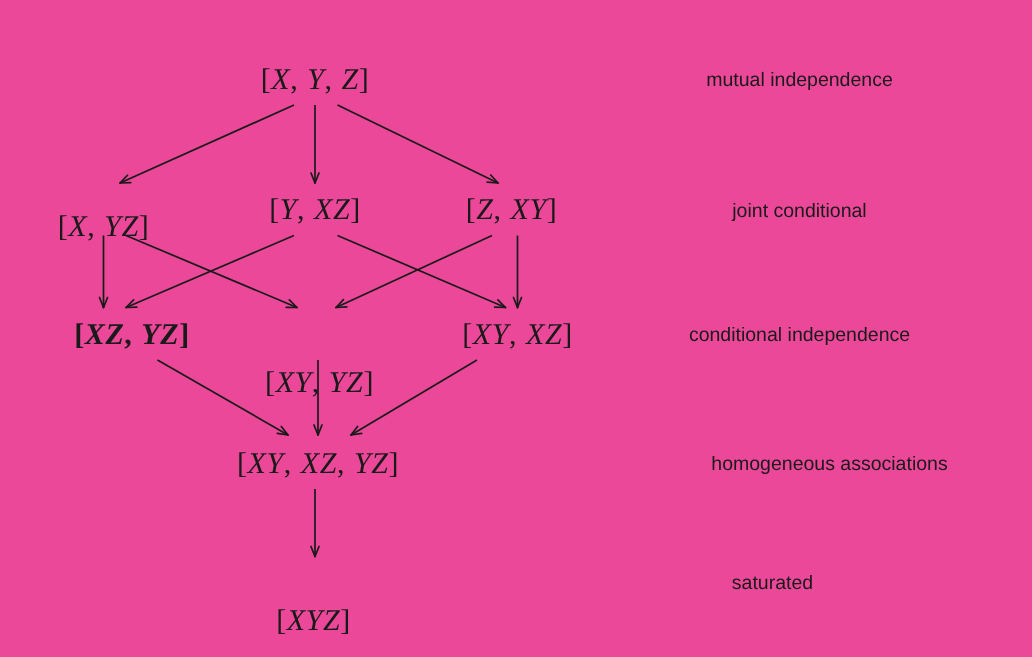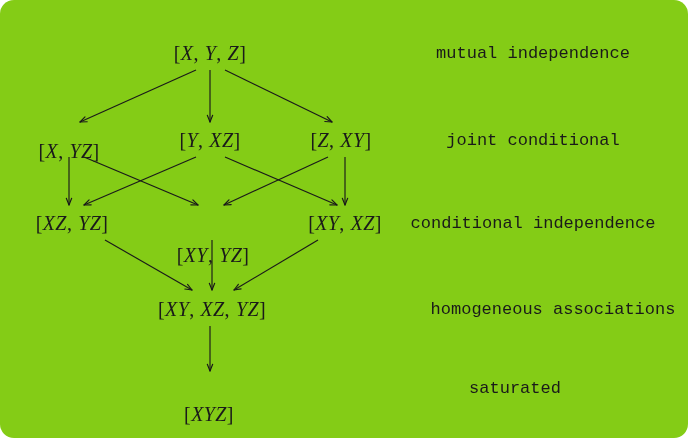--- a/index.html
+++ b/index.html
@@ -4,25 +4,24 @@
 <style>
   html, body {
     margin: 0;
     padding: 0;
     background: #ffffff;
   }
   #page {
     position: relative;
     width: 688px;
     height: 438px;
-    background: #84cc16;
+    background: #ec4899;
     overflow: hidden;
     font-family: "Liberation Serif", "DejaVu Serif", serif;
     color: #1a1a1a;
-    border-radius: 14px;
   }
   .node {
     position: absolute;
     font-family: "Liberation Serif", "DejaVu Serif", serif;
     font-style: italic;
     font-size: 20px;
     line-height: 1;
     white-space: nowrap;
     transform: translate(-50%, -50%);
     color: #1a1a1a;
@@ -30,23 +29,23 @@
   }
   .node .br {
     font-style: normal;
   }
   .node .comma {
     font-style: normal;
     margin-right: 1.5px;
   }
   .rowlabel {
     position: absolute;
-    font-family: Liberation Mono, monospace;
+    font-family: Liberation Sans, sans-serif;
     font-style: normal;
-    font-size: 17px;
+    font-size: 13px;
     line-height: 1;
     white-space: nowrap;
     transform: translate(-50%, -50%);
     color: #1a1a1a;
   }
   #edges {
     position: absolute;
     left: 0;
     top: 0;
     width: 688px;
@@ -125,21 +124,21 @@
         <line x1="210" y1="371" x2="207.32937262022654" y2="364.3136146238491" stroke="#1a1a1a" stroke-width="1.15" stroke-linecap="round"></line>
         <line x1="210" y1="371" x2="212.67062737977346" y2="364.3136146238491" stroke="#1a1a1a" stroke-width="1.15" stroke-linecap="round"></line>
       </g>
     </svg>
 
   <div id="nodes-layer">
       <div class="node" style="left: 210px; top: 53px;"><span class="br">[</span>X<span class="comma">,</span> Y<span class="comma">,</span> Z<span class="br">]</span></div>
       <div class="node" style="left: 69px; top: 151px;"><span class="br">[</span>X<span class="comma">,</span> YZ<span class="br">]</span></div>
       <div class="node" style="left: 210px; top: 140px;"><span class="br">[</span>Y<span class="comma">,</span> XZ<span class="br">]</span></div>
       <div class="node" style="left: 341px; top: 140px;"><span class="br">[</span>Z<span class="comma">,</span> XY<span class="br">]</span></div>
-      <div class="node" style="left: 72px; top: 223px;"><span class="br">[</span>XZ<span class="comma">,</span> YZ<span class="br">]</span></div>
+      <div class="node" style="left: 88px; top: 223px; font-weight: bold;"><span class="br">[</span>XZ<span class="comma">,</span> YZ<span class="br">]</span></div>
       <div class="node" style="left: 213px; top: 223px; margin-top: 32px;"><span class="br">[</span>XY<span class="comma">,</span> YZ<span class="br">]</span></div>
       <div class="node" style="left: 345px; top: 223px; text-align: right;"><span class="br">[</span>XY<span class="comma">,</span> XZ<span class="br">]</span></div>
       <div class="node" style="left: 212px; top: 309px;"><span class="br">[</span>XY<span class="comma">,</span> XZ<span class="comma">,</span> YZ<span class="br">]</span></div>
       <div class="node" style="left: 209px; top: 388px; margin-top: 26px;"><span class="br">[</span>XYZ<span class="br">]</span></div>
     </div>
   <div id="labels-layer">
       <div class="rowlabel" style="left: 533px; top: 53px;">mutual independence</div>
       <div class="rowlabel" style="left: 533px; top: 140px;">joint conditional</div>
       <div class="rowlabel" style="left: 533px; top: 223px;">conditional independence</div>
       <div class="rowlabel" style="left: 533px; top: 309px; margin-left: 20px;">homogeneous associations</div>

